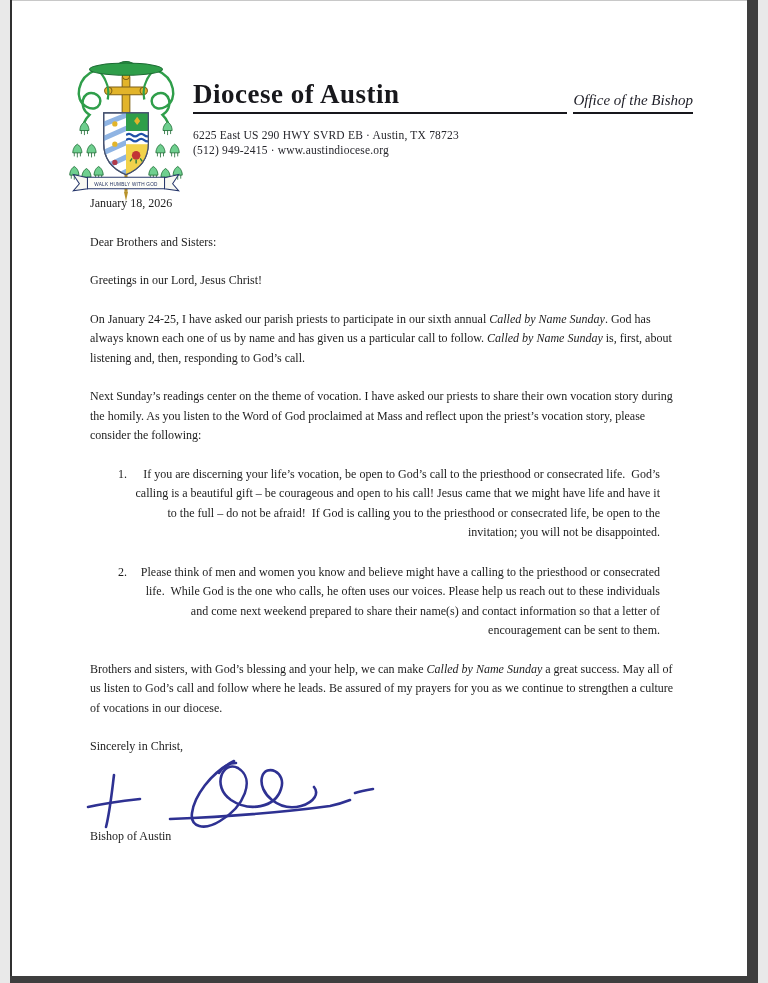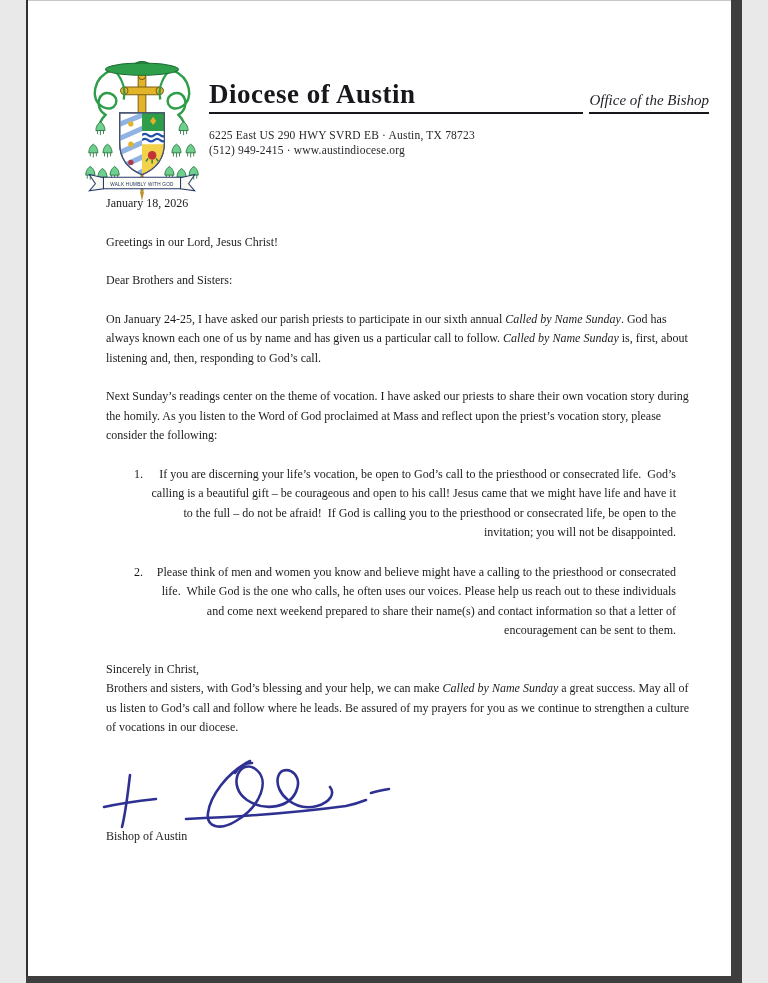--- a/index.html
+++ b/index.html
@@ -4,20 +4,21 @@
 <style>
   html,body { margin:0; padding:0; background:#e9e9e9; }
   .page {
     position:relative;
     width:716px; height:983px;
     margin:0 auto;
     background:#ffffff;
     font-family:"Liberation Serif", serif;
     color:#1c1c1c;
     overflow:hidden;
+    padding-left:32px;
   }
   
   .edge-right  { position:absolute; top:0; right:0; width:11px; height:100%; background:#3e3e3e; }
   .edge-bottom { position:absolute; bottom:0; left:0; width:100%; height:7px; background:#3e3e3e; }
   .edge-left   { position:absolute; top:0; left:0; width:2px; height:100%; background:#303030; }
   .edge-top    { position:absolute; top:0; left:0; width:100%; height:1px; background:#c8c8c8; }
 
   
   .crest { position:absolute; left:58px; top:55px; width:116px; height:147px; }
   .head-text { position:absolute; left:183px; top:80px; width:500px; }
@@ -172,30 +173,30 @@
       <div class="office-name">Office of the Bishop</div>
     </div>
     <div class="address">
       <div>6225 East US 290 HWY SVRD EB · Austin, TX 78723</div>
       <div>(512) 949-2415 · www.austindiocese.org</div>
     </div>
   </div>
 
   <div class="letter-body">
     <p class="date-line">January 18, 2026</p>
+    <p>Dear Brothers and Sisters:</p>
     <p>Greetings in our Lord, Jesus Christ!</p>
-    <p>Dear Brothers and Sisters:</p>
     <p><span>On January 24-25, I have asked our parish priests to participate in our sixth annual </span><span class="it">Called by Name Sunday</span><span>. God has always known each one of us by name and has given us a particular call to follow. </span><span class="it">Called by Name Sunday</span><span> is, first, about listening and, then, responding to God’s call.</span></p>
     <p>Next Sunday’s readings center on the theme of vocation. I have asked our priests to share their own vocation story during the homily. As you listen to the Word of God proclaimed at Mass and reflect upon the priest’s vocation story, please consider the following:</p>
     <ol class="points">
       <li>If you are discerning your life’s vocation, be open to God’s call to the priesthood or consecrated life.  God’s calling is a beautiful gift – be courageous and open to his call! Jesus came that we might have life and have it to the full – do not be afraid!  If God is calling you to the priesthood or consecrated life, be open to the invitation; you will not be disappointed.</li>
       <li>Please think of men and women you know and believe might have a calling to the priesthood or consecrated life.  While God is the one who calls, he often uses our voices. Please help us reach out to these individuals and come next weekend prepared to share their name(s) and contact information so that a letter of encouragement can be sent to them.</li>
     </ol>
+    <p><span>Brothers and sisters, with God’s blessing and your help, we can make </span><span class="it">Called by Name Sunday</span><span> a great success. May all of us listen to God’s call and follow where he leads. Be assured of my prayers for you as we continue to strengthen a culture of vocations in our diocese.</span></p>
     <p style="margin-bottom:0">Sincerely in Christ,</p>
-    <p><span>Brothers and sisters, with God’s blessing and your help, we can make </span><span class="it">Called by Name Sunday</span><span> a great success. May all of us listen to God’s call and follow where he leads. Be assured of my prayers for you as we continue to strengthen a culture of vocations in our diocese.</span></p>
 
     <div class="signature-area">
       <svg class="signature-svg" viewBox="0 0 302 88" aria-hidden="true">
         <g stroke="#2e3192" stroke-width="2.6" fill="none" stroke-linecap="round" stroke-linejoin="round">
           <path d="M10,52 C28,48 44,46 62,44"></path>
           <path d="M36,20 C34,36 32,56 28,72"></path>
           <path d="M158,8 C150,8 145,12 141,18"></path>
           <path d="M156,6 C132,18 116,42 114,58 C112,72 126,76 142,66 C166,52 178,24 160,13 C145,5 133,31 153,45 C171,57 197,53 203,34 C209,17 188,8 184,22 C180,38 201,57 223,51 C237,47 241,38 236,32"></path>
           <path d="M92,64 C140,62 200,58 252,51 C261,49 267,47 272,45"></path>
           <path d="M277,38 C283,36 289,35 295,34"></path>

